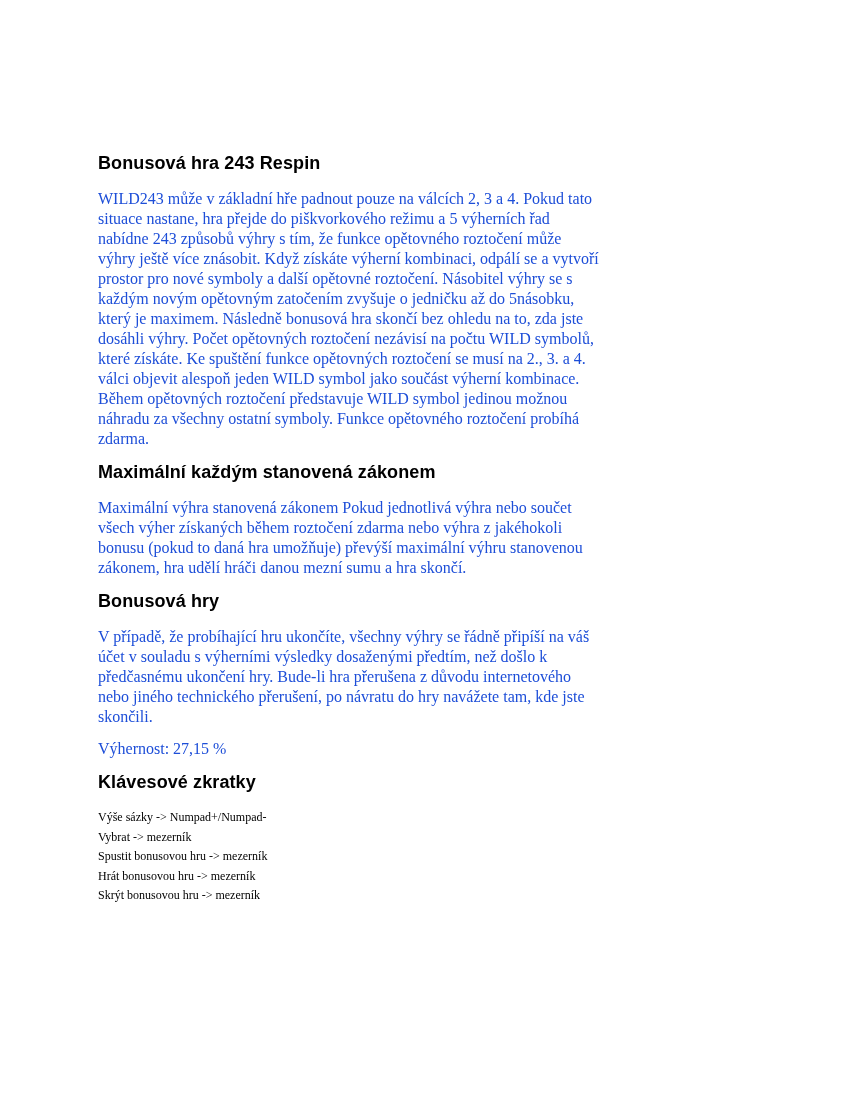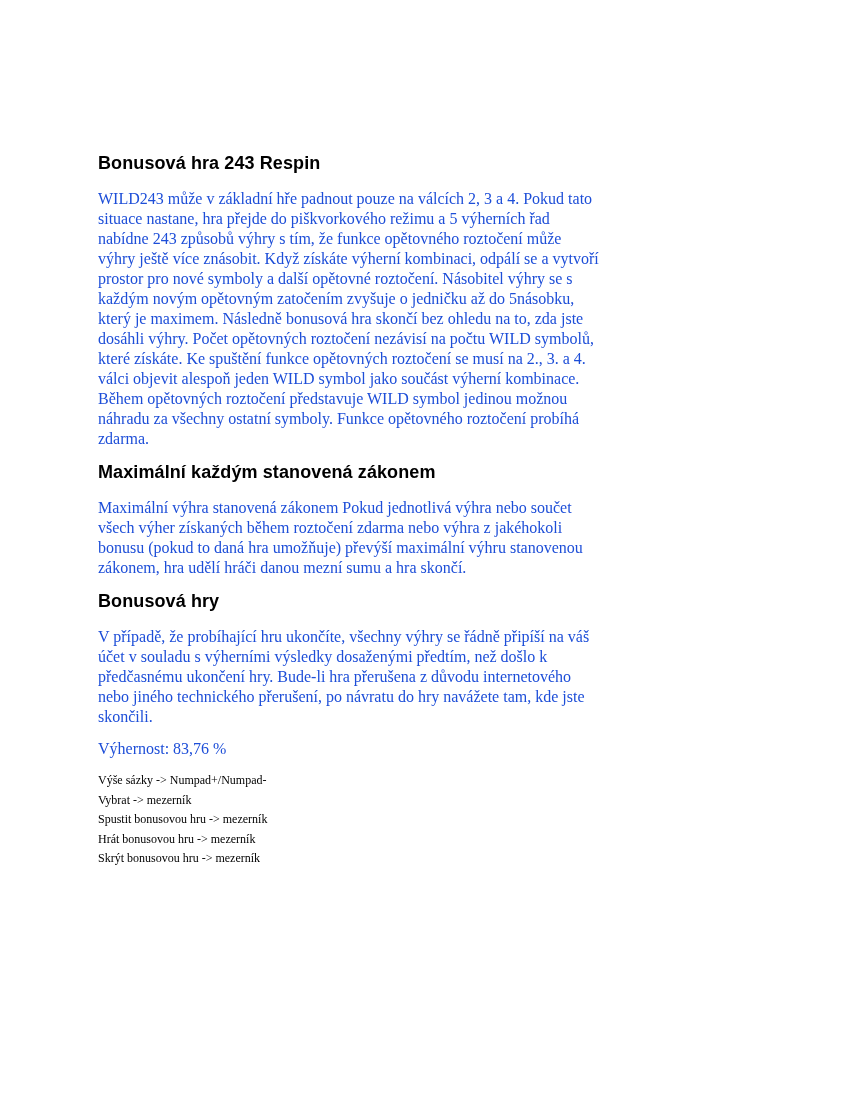--- a/index.html
+++ b/index.html
@@ -60,22 +60,23 @@
   <div class="content">
 
     <h2 class="doc-heading">Bonusová hra 243 Respin</h2>
     <p class="doc-para">WILD243 může v základní hře padnout pouze na válcích 2, 3 a 4. Pokud tato situace nastane, hra přejde do piškvorkového režimu a 5 výherních řad nabídne 243 způsobů výhry s tím, že funkce opětovného roztočení může výhry ještě více znásobit. Když získáte výherní kombinaci, odpálí se a vytvoří prostor pro nové symboly a další opětovné roztočení. Násobitel výhry se s každým novým opětovným zatočením zvyšuje o jedničku až do 5násobku, který je maximem. Následně bonusová hra skončí bez ohledu na to, zda jste dosáhli výhry. Počet opětovných roztočení nezávisí na počtu WILD symbolů, které získáte. Ke spuštění funkce opětovných roztočení se musí na 2., 3. a 4. válci objevit alespoň jeden WILD symbol jako součást výherní kombinace. Během opětovných roztočení představuje WILD symbol jedinou možnou náhradu za všechny ostatní symboly. Funkce opětovného roztočení probíhá zdarma.</p>
 
     <h2 class="doc-heading">Maximální každým stanovená zákonem</h2>
     <p class="doc-para">Maximální výhra stanovená zákonem Pokud jednotlivá výhra nebo součet všech výher získaných během roztočení zdarma nebo výhra z jakéhokoli bonusu (pokud to daná hra umožňuje) převýší maximální výhru stanovenou zákonem, hra udělí hráči danou mezní sumu a hra skončí.</p>
 
     <h2 class="doc-heading sp-lg">Bonusová hry</h2>
     <p class="doc-para">V případě, že probíhající hru ukončíte, všechny výhry se řádně připíší na váš účet v souladu s výherními výsledky dosaženými předtím, než došlo k předčasnému ukončení hry. Bude-li hra přerušena z důvodu internetového nebo jiného technického přerušení, po návratu do hry navážete tam, kde jste skončili.</p>
-    <p class="doc-para">Výhernost: 83,76 %</p>
+    <p class="doc-para">Výhernost: 27,15 %</p>
 
+    <h2 class="doc-heading sp-xl">Klávesové zkratky</h2>
     <div class="shortcut-list">
       <div class="shortcut-line">Výše sázky -&gt; Numpad+/Numpad-</div>
       <div class="shortcut-line">Vybrat -&gt; mezerník</div>
       <div class="shortcut-line">Spustit bonusovou hru -&gt; mezerník</div>
       <div class="shortcut-line">Hrát bonusovou hru -&gt; mezerník</div>
       <div class="shortcut-line">Skrýt bonusovou hru -&gt; mezerník</div>
     </div>
 
   </div>
 </div>

